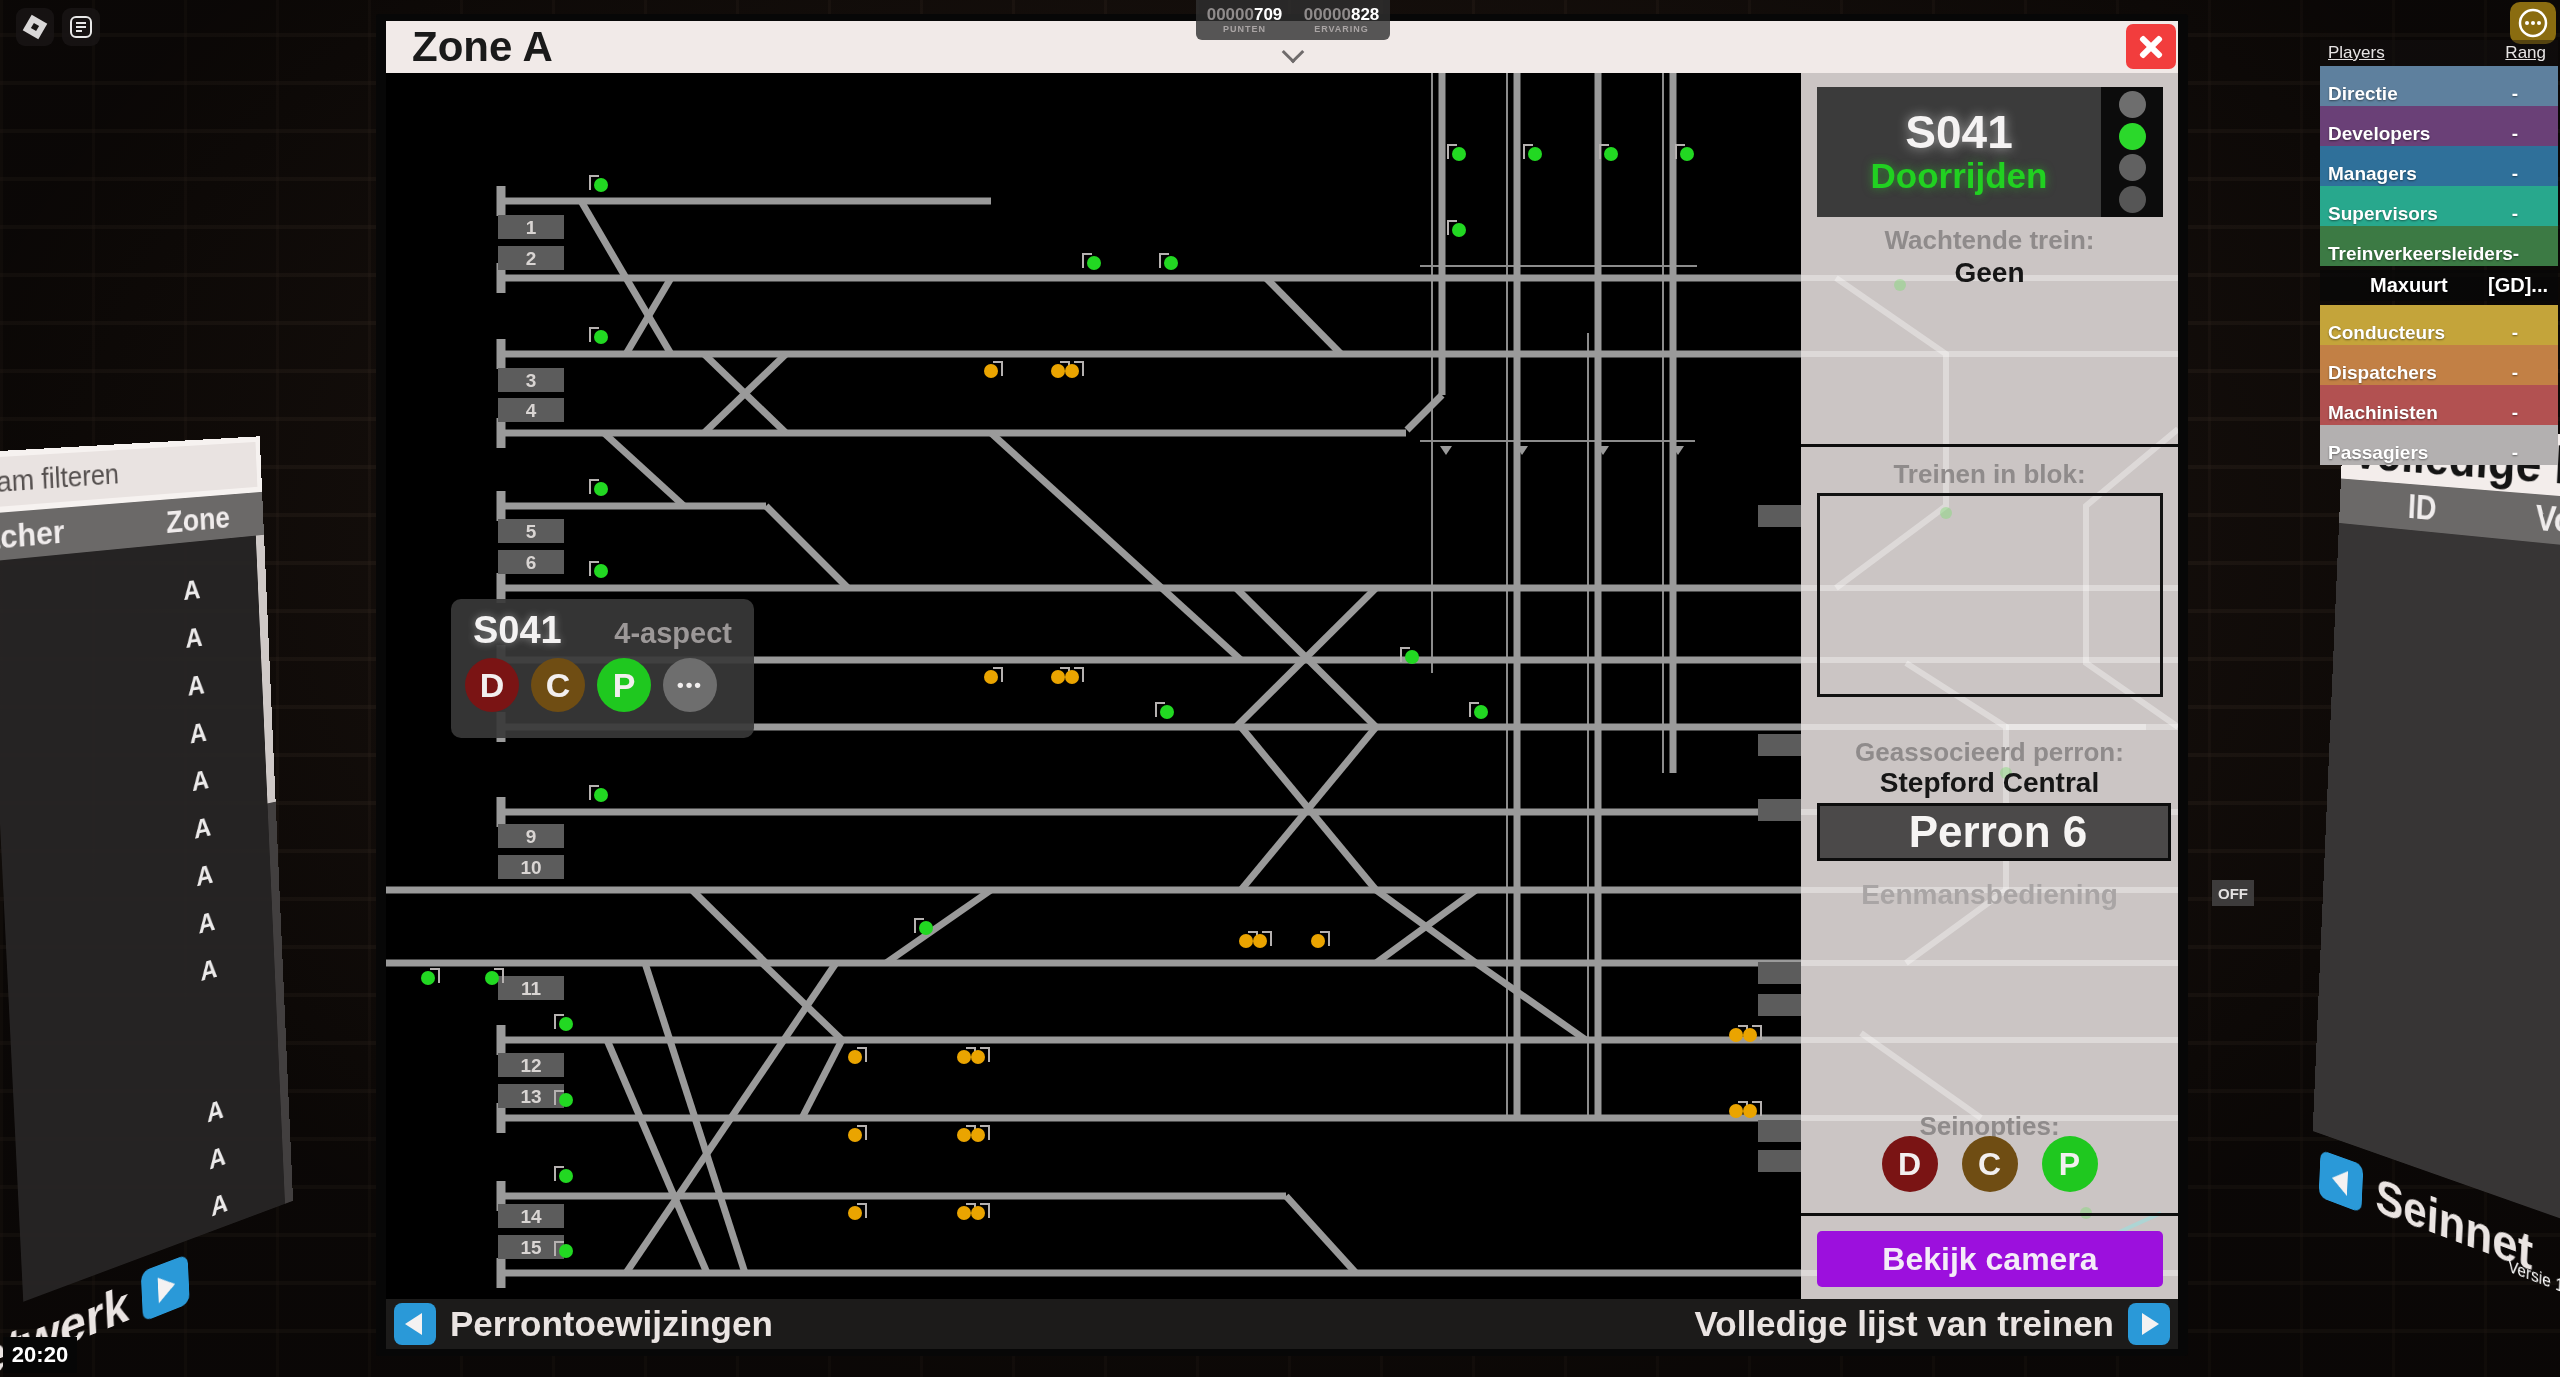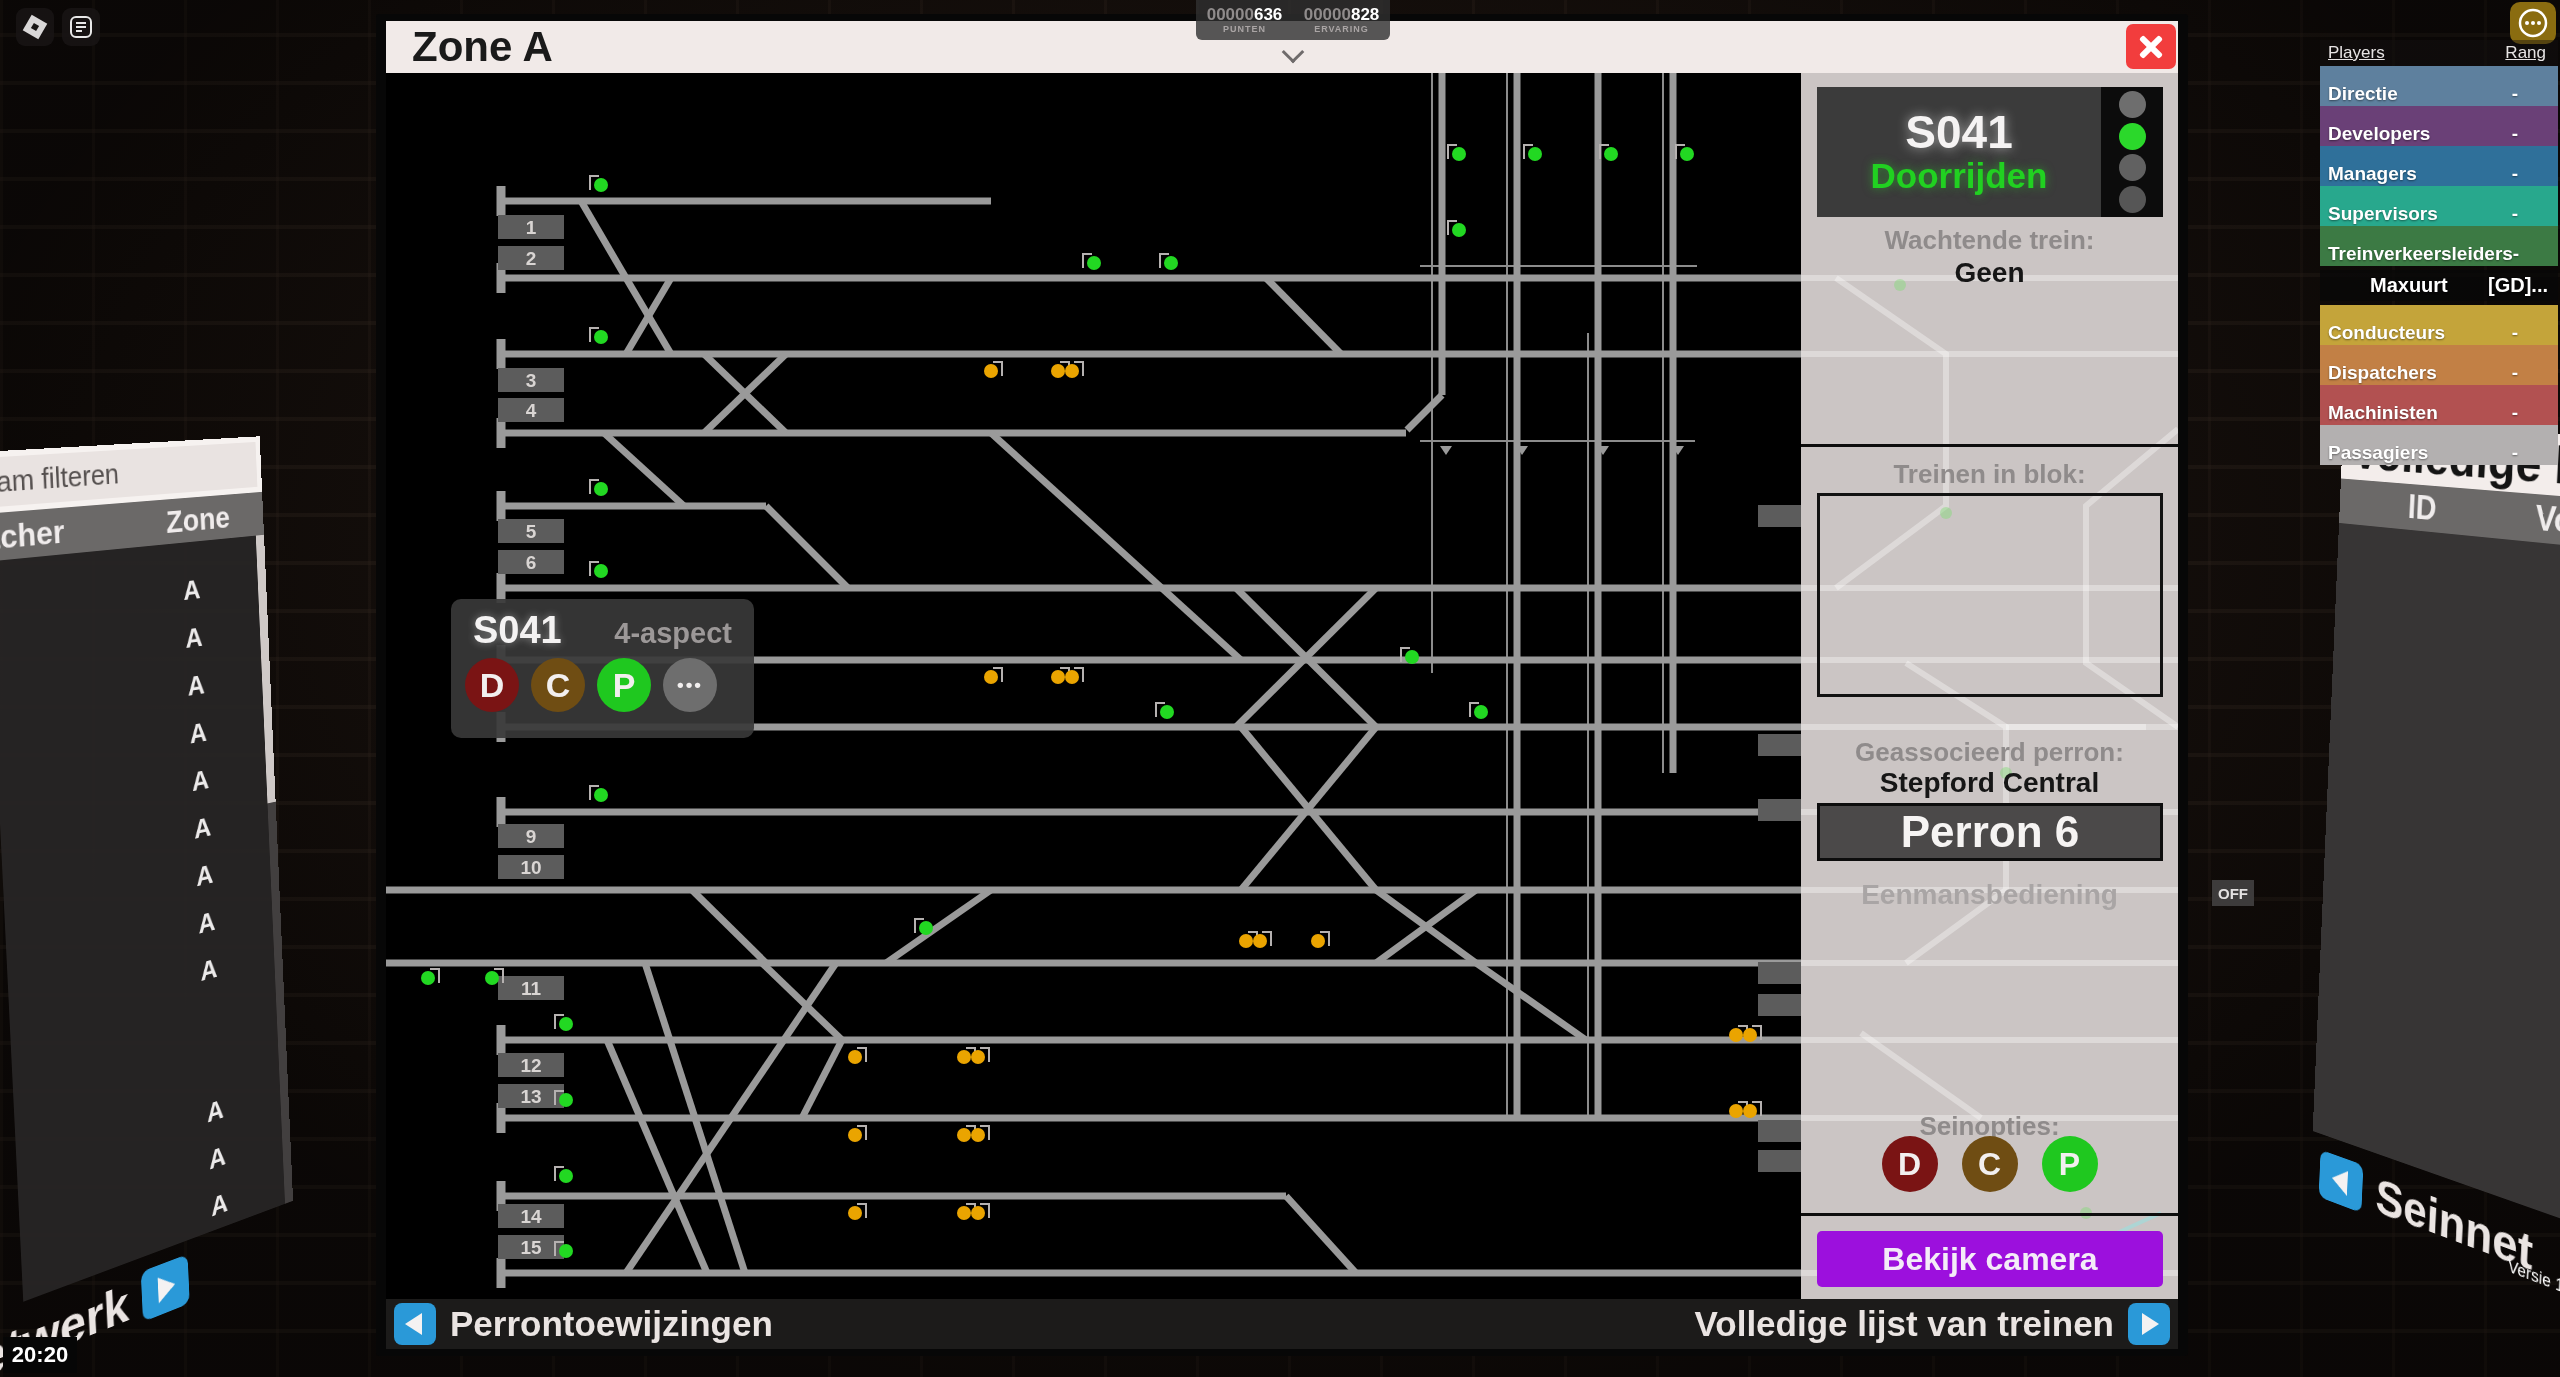--- a/index.html
+++ b/index.html
@@ -41,21 +41,21 @@
   #signal-box .txt{flex:1;display:flex;flex-direction:column;align-items:center;justify-content:center;}
   #sb-signal-id{font-size:46px;font-weight:bold;color:#f5f3f3;text-shadow:0 0 12px rgba(255,255,255,.55);line-height:1.05;}
   #sb-signal-state{font-size:35px;font-weight:bold;color:#21d121;text-shadow:0 0 10px rgba(40,220,40,.5);}
   #lights-strip{width:62px;height:130px;background:#0c0c0c;display:flex;flex-direction:column;align-items:center;justify-content:space-evenly;}
   .light{width:27px;height:27px;border-radius:50%;}
   .sb-title{left:0;right:0;text-align:center;font-weight:bold;font-size:26px;color:#8f8b8b;}
   .sb-strong{left:0;right:0;text-align:center;font-weight:bold;font-size:28px;color:#161616;}
   .sb-divider{left:0;width:377px;height:3px;background:#0d0d0d;}
   #block-box{left:16px;top:420px;width:340px;height:198px;border:3px solid #121212;}
   #perron-box{left:16px;top:730px;width:340px;height:52px;background:#4b4949;border:3px solid #0d0d0d;
-    display:flex;align-items:center;justify-content:center;font-size:44px;font-weight:bold;color:#f6f4f3;}
+    display:flex;align-items:center;justify-content:center;font-size:44px;font-weight:bold;color:#f6f4f3;padding-left:8px;}
   #oneman{left:0;right:0;top:806px;text-align:center;font-size:28px;font-weight:bold;color:#a9a5a5;}
   #options-row{left:0;top:1063px;width:377px;display:flex;justify-content:center;gap:24px;}
   .opt-circle{width:56px;height:56px;border-radius:50%;display:flex;align-items:center;justify-content:center;
     color:#f2efef;font-size:32px;font-weight:bold;}
   #camera-btn{left:16px;top:1158px;width:346px;height:56px;background:#9c10dd;border-radius:5px;
     display:flex;align-items:center;justify-content:center;font-size:32px;font-weight:bold;color:#f4ecf8;}
   
   #popup{position:absolute;left:65px;top:526px;width:303px;height:139px;background:rgba(56,56,56,.92);
     border-radius:10px;z-index:5;}
   #popup-head{display:flex;justify-content:space-between;align-items:baseline;padding:10px 22px 0 22px;}
@@ -141,21 +141,21 @@
     <svg class="icon-svg" width="46" height="42" viewBox="0 0 46 42">
       <circle cx="23" cy="21" r="13" fill="none" stroke="#fff" stroke-width="2.5"></circle>
       <circle cx="17" cy="21" r="2" fill="#fff"></circle>
         <circle cx="23" cy="21" r="2" fill="#fff"></circle>
         <circle cx="29" cy="21" r="2" fill="#fff"></circle>
     </svg>
   </div>
 
   <div id="hud">
     <div class="hud-col">
-      <div class="hud-val"><span class="zeros">00000</span><span>636</span></div>
+      <div class="hud-val"><span class="zeros">00000</span><span>709</span></div>
       <div class="hud-lab">PUNTEN</div>
     </div>
     <div class="hud-col">
       <div class="hud-val"><span class="zeros">00000</span><span>828</span></div>
       <div class="hud-lab">ERVARING</div>
     </div>
   </div>
   <div id="hud-chev"></div>
 
   <div id="panel">

